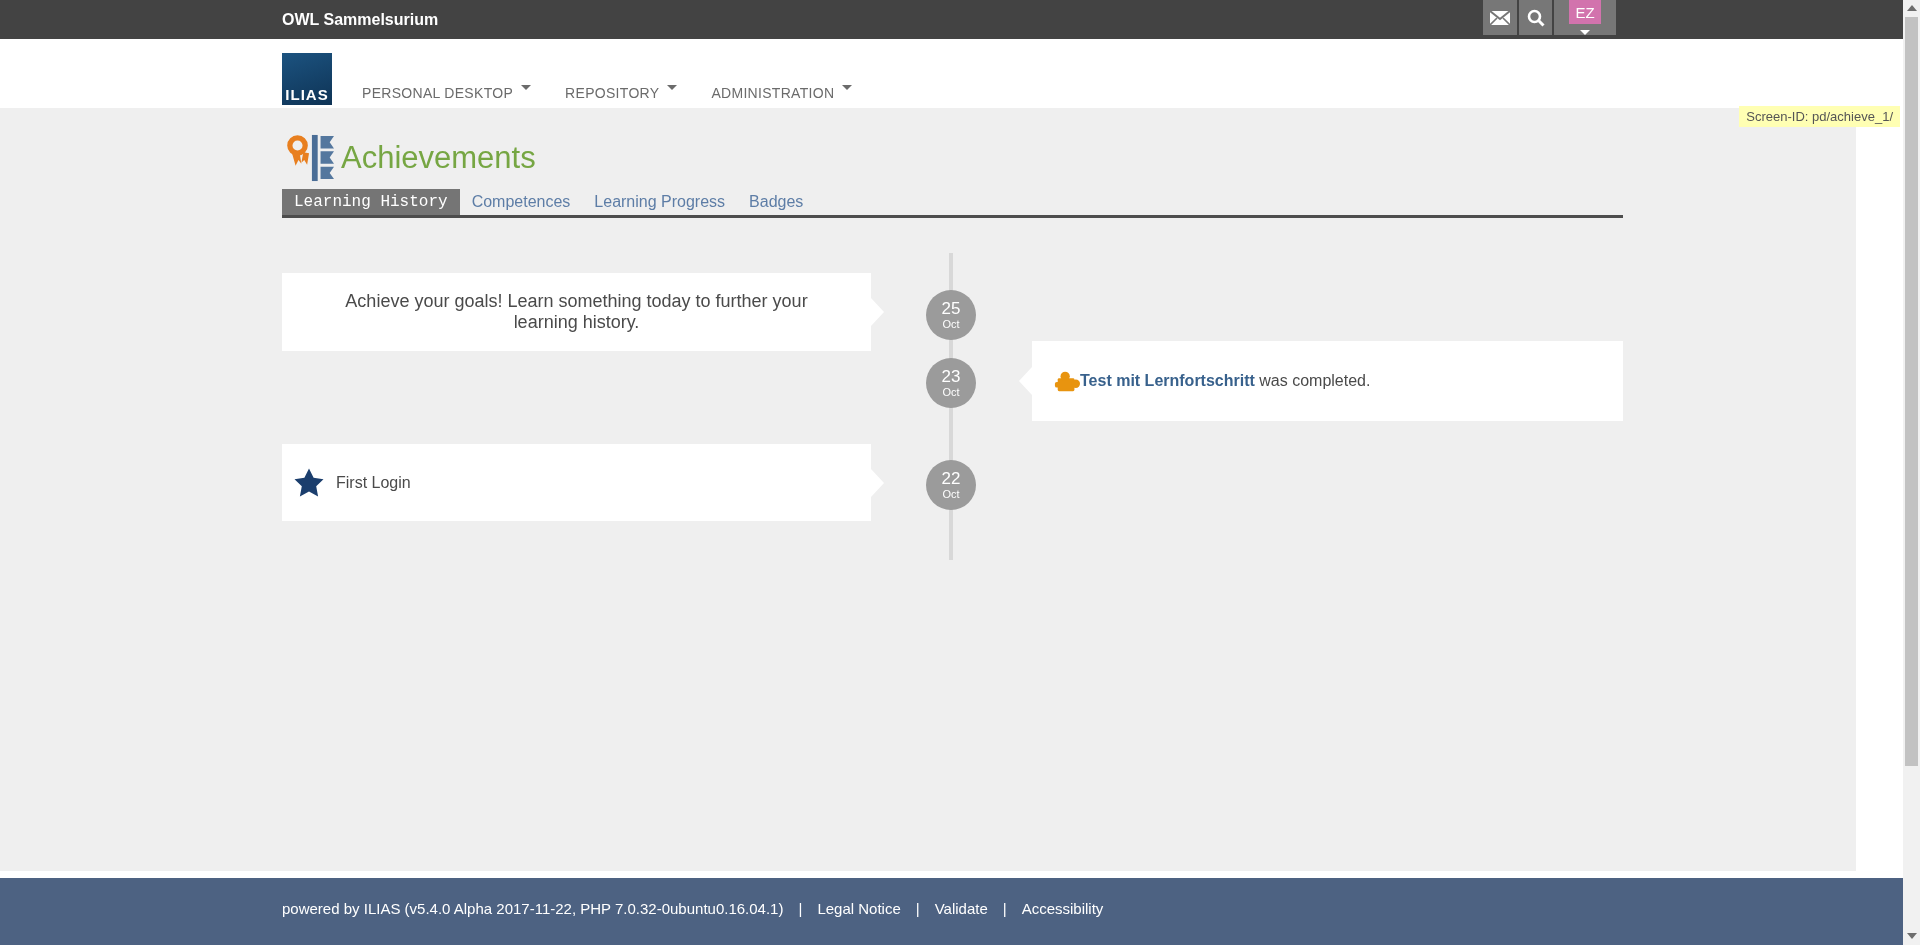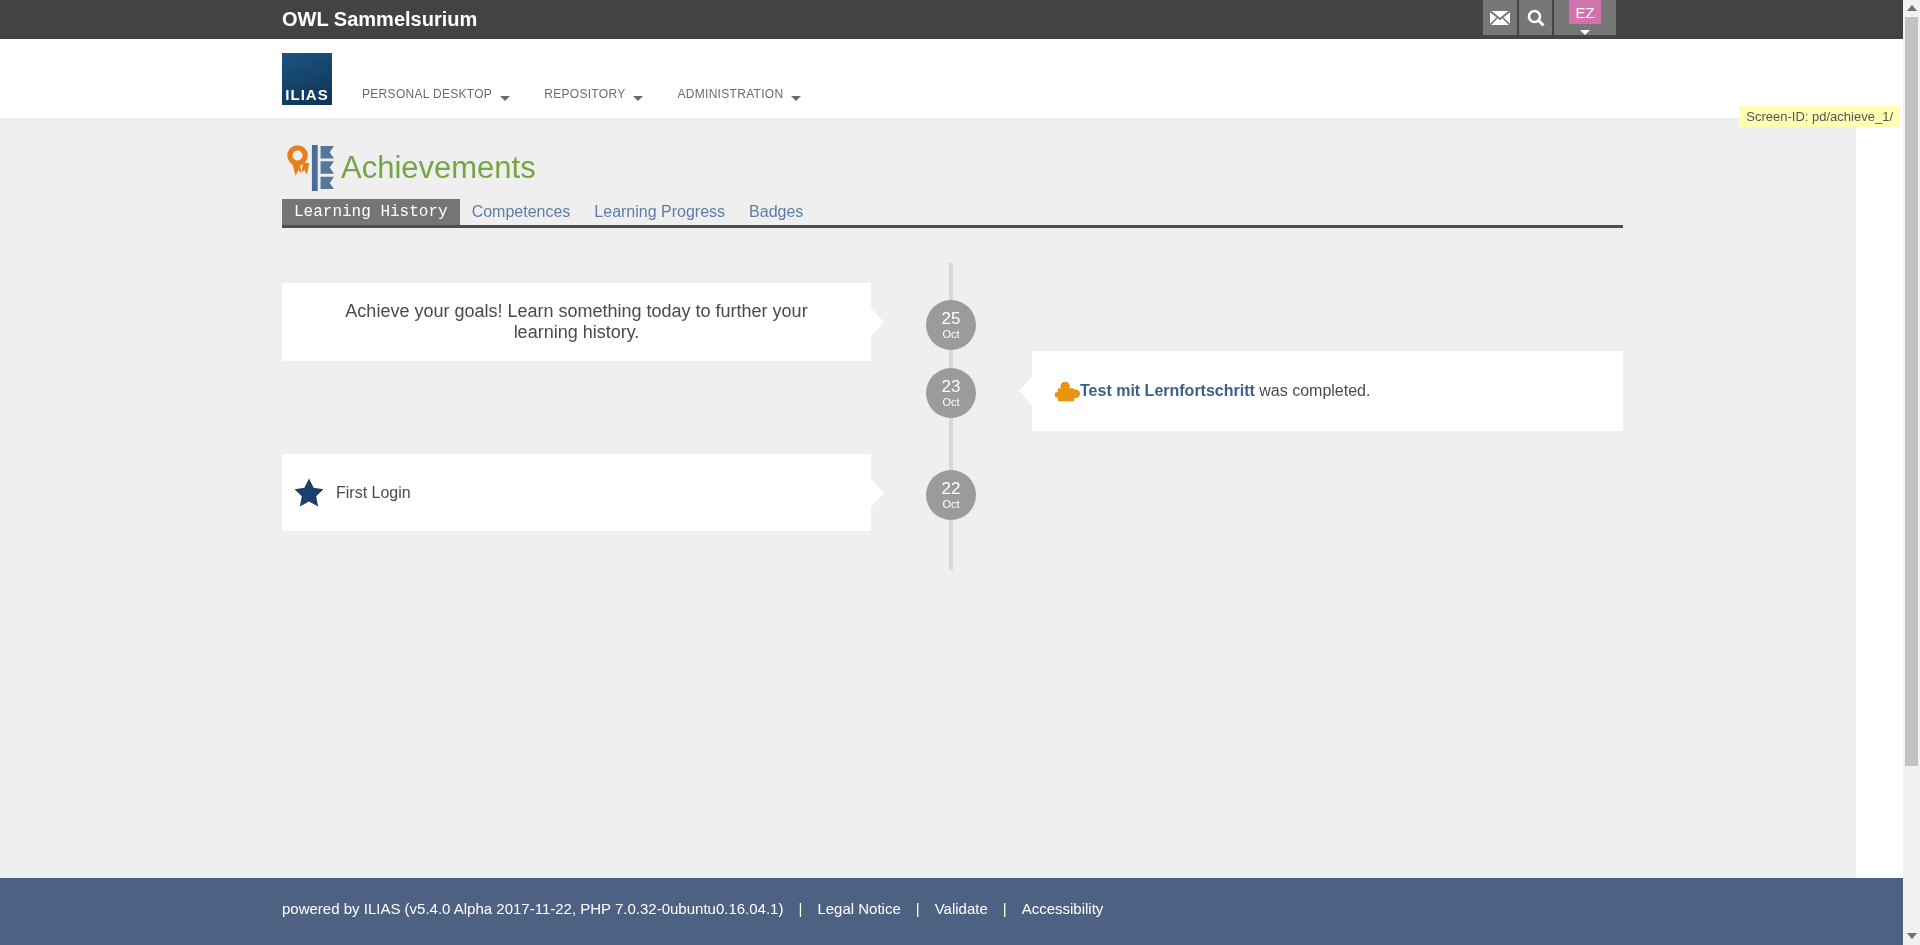--- a/index.html
+++ b/index.html
@@ -15,49 +15,49 @@
     --scroll_track:#f1f1f1; --scroll_thumb:#c2c2c2; --scroll_arrow:#6e6e6e;
   }
   *{box-sizing:border-box;margin:0;padding:0;}
   html,body{width:1920px;height:945px;overflow:hidden;}
   body{font-family:"Liberation Sans","DejaVu Sans",sans-serif;background:#fff;}
   .screen{position:relative;width:1920px;height:945px;overflow:hidden;background:#fff;}
 
   
   .topbar{position:absolute;left:0;top:0;width:1920px;height:39px;background:var(--topbar_bg);}
   .topbar-title{position:absolute;left:282px;top:0;height:27px;line-height:39px;
-    color:#fff;font-size:20px;font-weight:bold;}
+    color:#fff;font-size:16px;font-weight:bold;}
   .topbar-buttons{position:absolute;left:1483px;top:0;height:35px;display:flex;}
   .tb-btn{height:35px;background:var(--topbar_button_bg);display:flex;align-items:center;
     justify-content:center;margin-right:2px;cursor:pointer;}
   .tb-btn.mail{width:34px;}
   .tb-btn.search{width:33px;}
   .tb-btn.user{width:62px;gap:6px;flex-direction:column;}
   .avatar{width:32px;height:31px;background:var(--avatar_bg);color:#fff;font-size:15px;
     display:flex;align-items:center;justify-content:center;}
   .caret-down{width:0;height:0;border-left:5px solid transparent;border-right:5px solid transparent;
     border-top:5px solid #fff;}
   .caret-down.gray{border-top-color:var(--nav_text);}
 
   
   .header{position:absolute;left:0;top:39px;width:1920px;height:76px;background:#fff;}
   .logo{position:absolute;left:282px;top:14px;width:50px;height:52px;cursor:pointer;
     background:linear-gradient(160deg,var(--logo_blue_top),var(--logo_blue_bottom));
     display:flex;align-items:flex-end;justify-content:center;}
   .logo span{color:#fff;font-weight:bold;font-size:15px;letter-spacing:1px;line-height:20px;}
   .mainnav{position:absolute;left:362px;top:0;height:76px;display:flex;align-items:flex-end;
     padding-bottom:14px;gap:34px;}
-  .nav-item{display:flex;align-items:flex-end;gap:8px;color:var(--nav_text);font-size:12px;
+  .nav-item{display:flex;align-items:flex-start;gap:8px;color:var(--nav_text);font-size:14px;
     letter-spacing:.3px;cursor:pointer;}
 
   .screen-id{position:absolute;right:20px;top:106px;height:21px;z-index:50;
     background:var(--screenid_bg);color:#555;font-size:13px;line-height:21px;padding:0 7px;}
 
   
-  .content{position:absolute;left:0;top:118px;width:1856px;height:763px;background:var(--content_bg);}
+  .content{position:absolute;left:0;top:108px;width:1856px;height:763px;background:var(--content_bg);}
   .pagetitle-icon{position:absolute;left:286px;top:24px;}
   .pagetitle{position:absolute;left:341px;top:24px;height:52px;line-height:52px;
     font-size:31px;font-weight:300;color:var(--title_green);}
 
   .tabs{position:absolute;left:282px;top:81px;width:1341px;display:flex;
     border-bottom:3px solid var(--tab_border);align-items:flex-end;}
   .tab{font-size:16px;padding:4px 12px;color:var(--tab_inactive_text);cursor:pointer;white-space:nowrap;}
   .tab.active{background:var(--tab_active_bg);color:#fff;font-family:Liberation Mono, monospace;}
 
   

